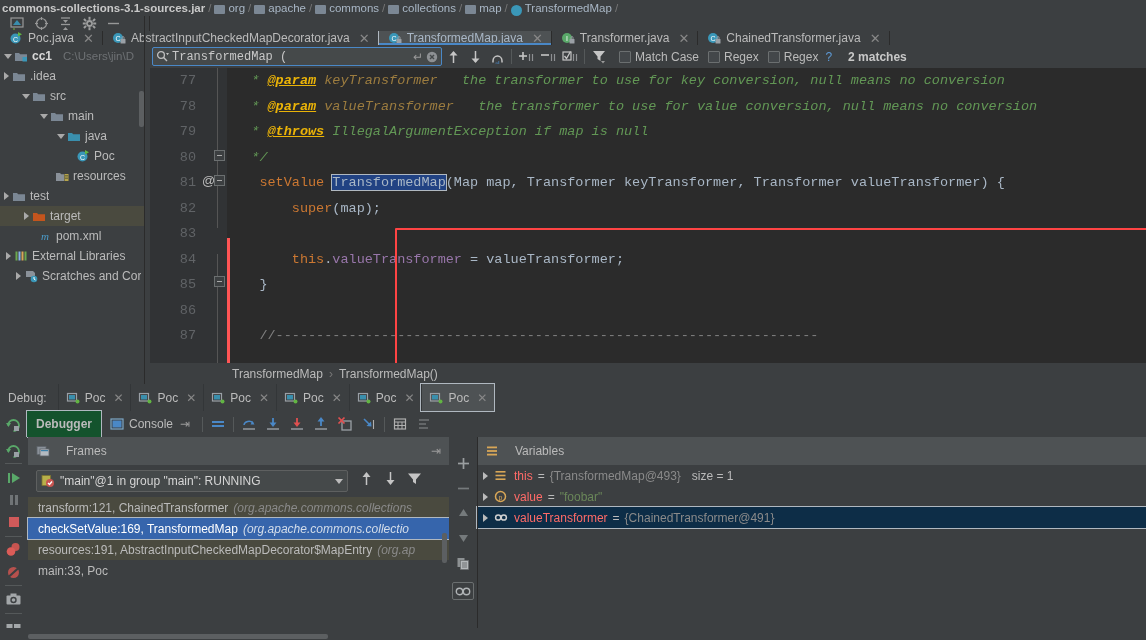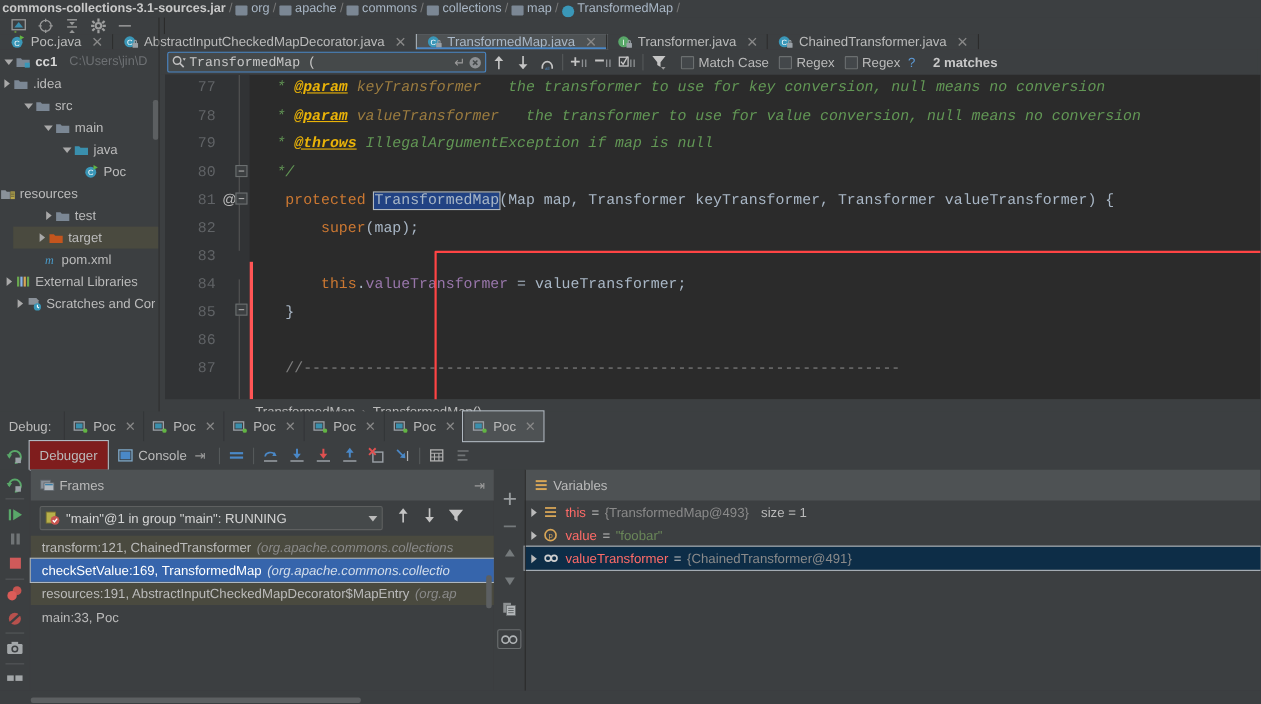--- a/index.html
+++ b/index.html
@@ -89,21 +89,21 @@
 
   
   .projtree {
     position:absolute; left:0; top:45px; width:144px; height:340px;
     background:#3c3f41; overflow:hidden; padding-top:1px;
   }
   .trow {
     display:flex; align-items:center; height:20px; white-space:nowrap;
     font-size:12px; color:#bbbbbb; padding-right:2px;
   }
-  .trow.hl { background:#4a4a3f;margin-left:12px; }
+  .trow.hl { background:#4a4a3f; }
   .tw { width:12px; flex:0 0 12px; display:flex; align-items:center; justify-content:center; }
   .arrow-r, .arrow-d { width:0;height:0; }
   .arrow-r { border-top:4px solid transparent; border-bottom:4px solid transparent; border-left:5px solid #a9a9a9; }
   .arrow-d { border-left:4px solid transparent; border-right:4px solid transparent; border-top:5px solid #a9a9a9; }
   .ficon { width:14px; height:14px; flex:0 0 14px; margin-right:4px; }
   .tlabel { overflow:hidden; }
   .tpath { color:#6e7174; margin-left:11px; font-size:11.5px; }
   .tree-scroll {
     position:absolute; right:0; top:46px; width:5px; height:36px;
     background:#5c5f61; border-radius:2px;
@@ -163,21 +163,21 @@
   
   .editcrumb {
     position:absolute; left:150px; top:363px; width:996px; height:22px;
     background:#3c3f41; display:flex; align-items:center; gap:6px;
     padding-left:82px; font-size:12px; color:#bbbbbb;
   }
   .editcrumb .sepr { color:#777; }
 
   
   .debugwrap {
-    position:absolute; left:0; top:374px; width:1146px; height:254px; background:#3c3f41;
+    position:absolute; left:0; top:384px; width:1146px; height:254px; background:#3c3f41;
   }
   .dbgtabs {
     position:absolute; left:0; top:0; width:1146px; height:27px;
     display:flex; align-items:stretch;
   }
   .dbglabel {
     display:flex; align-items:center; padding:0 11px 0 8px; color:#bbbbbb; font-size:12px;
   }
   .dtab {
     display:flex; align-items:center; gap:5px; padding:0 7px;
@@ -188,38 +188,38 @@
 
   .dbgtoolrow {
     position:absolute; left:0; top:27px; width:1146px; height:26px;
     display:flex; align-items:center;
   }
   .rerun { width:27px; display:flex; align-items:center; justify-content:center; }
   .subtab {
     height:26px; display:flex; align-items:center; gap:5px; padding:0 9px;
     font-size:12px; color:#bbbbbb;
   }
-  .subtab.sel { background:#7f1d1d; }
+  .subtab.sel { background:#14532d;font-weight:bold; }
   .tbtn { width:24px; height:24px; display:flex; align-items:center; justify-content:center; }
 
   
   .runstrip {
     position:absolute; left:0; top:53px; width:27px; height:201px;
     background:#3c3f41; display:flex; flex-direction:column; align-items:center;
     padding-top:2px; gap:0;
   }
   .rs { width:24px; height:27px; display:flex; align-items:center; justify-content:center; }
   .rs-div { width:17px; height:1px; background:#55595a; margin:2px 0; }
 
   
   .framespanel {
     position:absolute; left:28px; top:53px; width:421px; height:201px; background:#3c3f41;
   }
   .panelhdr {
-    height:28px; display:flex; align-items:center; gap:0; padding-left:8px;
+    height:28px; display:flex; align-items:center; gap:12px; padding-left:8px;
     background:#4e5254; color:#bbbbbb; font-size:12px;
   }
   .panelhdr .spacer { flex:1; }
   .threadsel {
     margin:5px 6px 0 8px; height:22px; background:#45494a; border:1px solid #5e6060;
     border-radius:2px; display:flex; align-items:center; padding:0 4px; gap:5px;
     width:312px; font-size:12px; color:#d5d5d5;
   }
   .threadsel .cap { flex:1; overflow:hidden; white-space:nowrap; }
   .caret-d { width:0;height:0; border-left:4px solid transparent; border-right:4px solid transparent; border-top:5px solid #bbb; }
@@ -578,34 +578,34 @@
       <span class="ficon">
         <svg width="14" height="14" viewBox="0 0 14 14">
             <circle cx="6.5" cy="7.5" r="5" fill="#3a97b8"></circle>
             <text x="6.5" y="10.5" font-size="7" fill="#fff" text-anchor="middle" font-family="Liberation Sans">C</text>
             <polygon points="9,1 13,3.2 9,5.4" fill="#62b543"></polygon>
           </svg>
       </span>
       <span class="tlabel">Poc</span>
     </div>
 
-    <div class="trow" style="">
+    <div class="trow" style="padding-left:55px">
       <span class="ficon">
         <svg width="14" height="14" viewBox="0 0 14 14">
             <path d="M1 4 h4 l1.2 1.3 H9 V12 H1 Z" fill="#8a9199"></path>
             <rect x="9.5" y="5" width="4" height="7" fill="#b7a54a"></rect>
             <line x1="10" y1="6.5" x2="13" y2="6.5" stroke="#5a5a3a" stroke-width="0.7"></line>
             <line x1="10" y1="8" x2="13" y2="8" stroke="#5a5a3a" stroke-width="0.7"></line>
             <line x1="10" y1="9.5" x2="13" y2="9.5" stroke="#5a5a3a" stroke-width="0.7"></line>
           </svg>
       </span>
       <span class="tlabel">resources</span>
     </div>
 
-    <div class="trow" style="padding-left:38px">
+    <div class="trow" style="">
       <span class="tw">
           <span class="arrow-r"></span>
         </span>
       <span class="ficon">
         <svg width="14" height="14" viewBox="0 0 14 14">
             <path d="M1 4 h4 l1.2 1.3 H13 V12 H1 Z" fill="#7b8794"></path>
           </svg>
       </span>
       <span class="tlabel">test</span>
     </div>
@@ -689,21 +689,21 @@
 
     <div class="codearea">
       <div class="cline" style="top:0px; position:absolute; left:0;"><span class="cm">   * </span><span class="cmtag">@param</span><span class="cmparam"> keyTransformer</span><span class="cm">   the transformer to use for key conversion, null means no conversion</span></div>
 
       <div class="cline" style="top:25.5px; position:absolute; left:0;"><span class="cm">   * </span><span class="cmtag">@param</span><span class="cmparam"> valueTransformer</span><span class="cm">   the transformer to use for value conversion, null means no conversion</span></div>
 
       <div class="cline" style="top:51px; position:absolute; left:0;"><span class="cm">   * </span><span class="cmtag">@throws</span><span class="cm"> IllegalArgumentException if map is null</span></div>
 
       <div class="cline" style="top:76.5px; position:absolute; left:0;"><span class="cm">   */</span></div>
 
-      <div class="cline" style="top:102px; position:absolute; left:0;"><span class="txt">    </span><span class="kw">protected</span><span class="txt"> </span><span class="sel">TransformedMap</span><span class="txt">(Map map, Transformer keyTransformer, Transformer valueTransformer) {</span></div>
+      <div class="cline" style="top:102px; position:absolute; left:0;"><span class="txt">    </span><span class="kw">setValue</span><span class="txt"> </span><span class="sel">TransformedMap</span><span class="txt">(Map map, Transformer keyTransformer, Transformer valueTransformer) {</span></div>
 
       <div class="cline" style="top:127.5px; position:absolute; left:0;"><span class="txt">        </span><span class="kw">super</span><span class="txt">(map);</span></div>
 
 
       <div class="cline" style="top:178.5px; position:absolute; left:0;"><span class="txt">        </span><span class="kw">this</span><span class="txt">.</span><span class="fld">valueTransformer</span><span class="txt"> = valueTransformer;</span></div>
 
       <div class="cline" style="top:204px; position:absolute; left:0;"><span class="txt">    }</span></div>
 
       <div class="cline" style="top:229.5px; position:absolute; left:0;"><span class="txt"></span></div>
 

